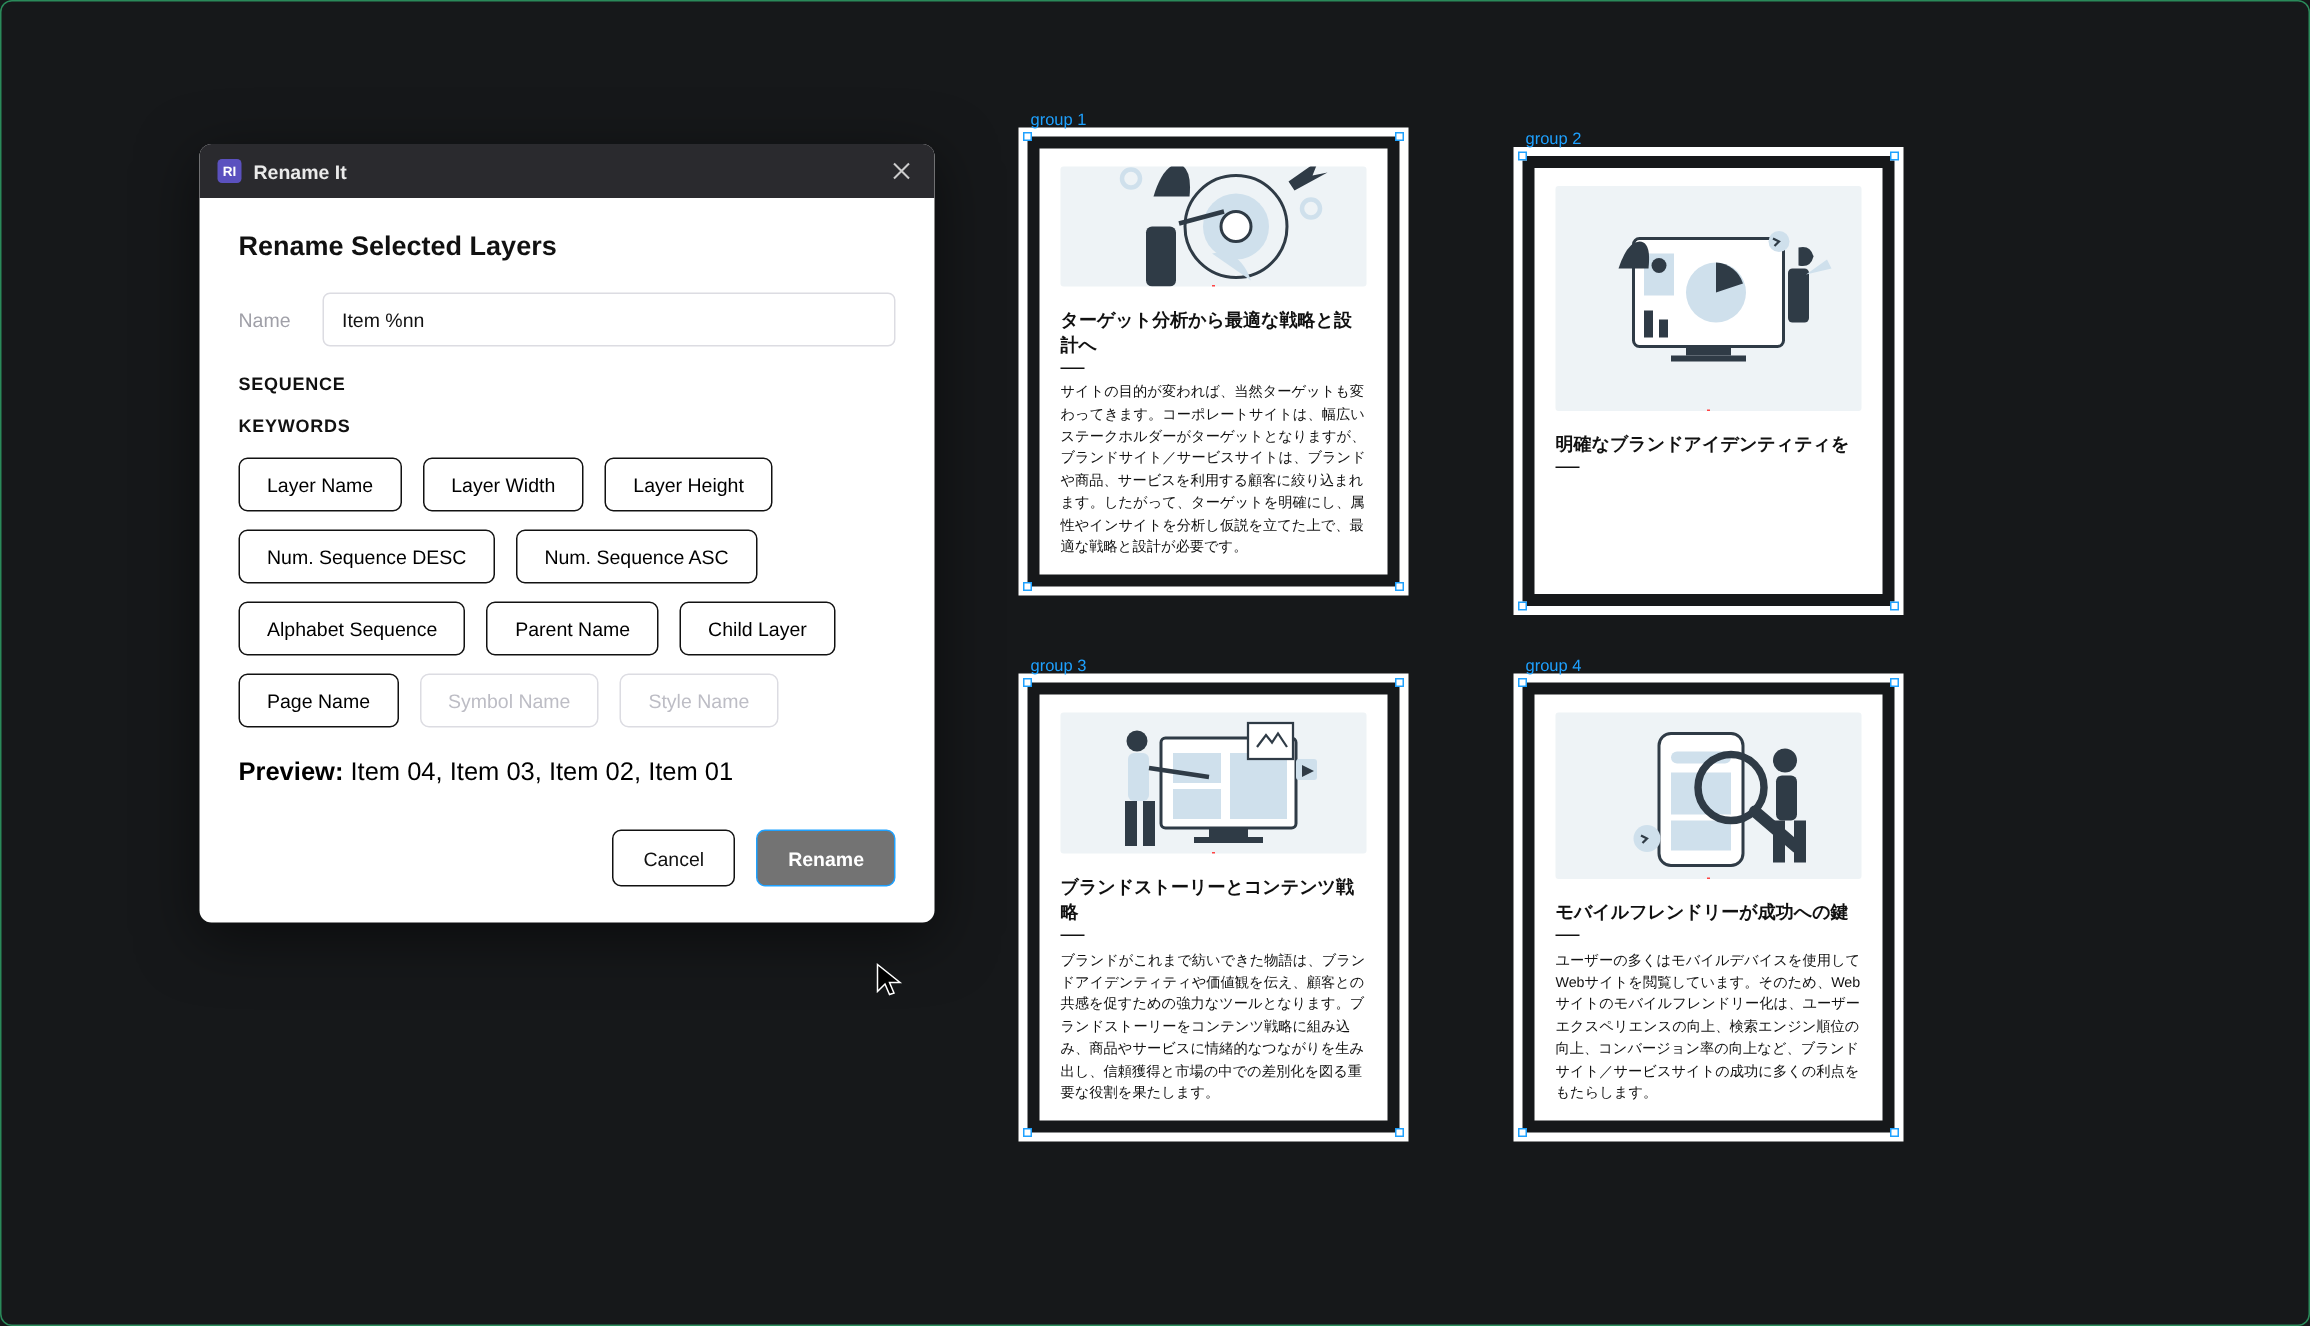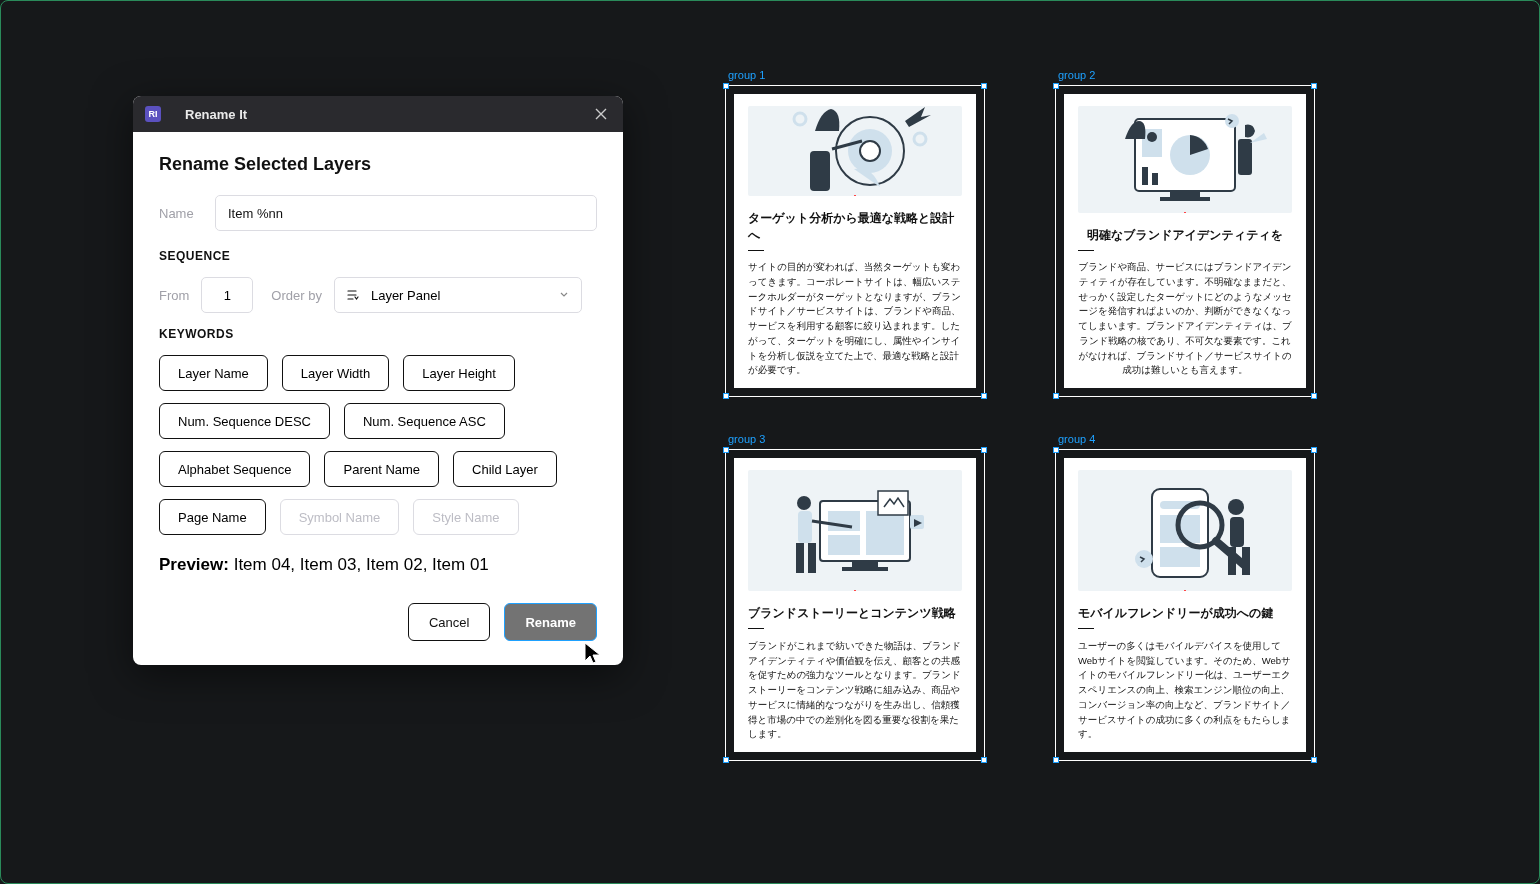--- a/index.html
+++ b/index.html
@@ -31,21 +31,21 @@
     display: flex;
     align-items: center;
     padding: 0 12px;
     font-size: 13px;
     font-weight: 600;
   }
   .dialog-header .logo {
     width: 16px; height: 16px;
     background: #5b51bf;
     border-radius: 3px;
-    margin-right: 24px;
+    margin-right: 8px;
     display: flex; align-items: center; justify-content: center;
     font-size: 9px; color: #fff; font-weight: 700;
   }
   .dialog-header .spacer { flex: 1; }
   .dialog-header .close {
     width: 20px; height: 20px; cursor: pointer;
     display:flex; align-items:center; justify-content:center;
   }
   .dialog-body {
     padding: 22px 26px 24px 26px;
@@ -131,25 +131,24 @@
 
   
   .canvas {
     position:absolute;
     left: 678px; top: 84px;
     width: 650px; height: 680px;
   }
   .group {
     position:absolute;
     width: 260px; height: 312px;
-    border: 1px solid #ffffff;
-    margin-left: 46px;
+    border: 6px solid #ffffff;
   }
   .group-1 { left:0; top:0; }
-  .group-2 { left:330px; top:0;text-align:center; }
+  .group-2 { left:330px; top:13px; }
   .group-3 { left:0; top:364px; }
   .group-4 { left:330px; top:364px; }
 
   .grp-label {
     position:absolute; top:-17px; left:2px;
     font-size: 11px; color:#1ea1ff;
   }
   .sel-handle {
     position:absolute; width:6px; height:6px; background:#fff; border:1px solid #1ea1ff;
   }
@@ -206,38 +205,20 @@
   <div class="dialog-body">
     <h2>Rename Selected Layers</h2>
 
     <div class="row">
       <span class="label">Name</span>
       <input class="text-input" type="text" value="Item %nn" style="">
     </div>
 
     <div class="section-label">SEQUENCE</div>
 
-    <div class="seq-row">
-      <span class="label">From</span>
-      <input class="num-input" type="text" value="1" style="">
-      <span class="label" style="margin-left:6px">Order by</span>
-      <div class="select">
-        <span class="sel-icon">
-          <svg width="16" height="16" viewBox="0 0 16 16">
-            <path d="M3 4 h8 M3 8 h8 M3 12 h5 M13 10 l-1.5 2 l-1.5 -2" stroke="#111" stroke-width="1.2" fill="none" stroke-linecap="round"></path>
-          </svg>
-        </span>
-        <span>Layer Panel</span>
-        <span class="chev">
-          <svg width="10" height="10" viewBox="0 0 10 10">
-              <path d="M2 3.5 L5 6.5 L8 3.5" stroke="#888" stroke-width="1.2" fill="none"></path>
-            </svg>
-        </span>
-      </div>
-    </div>
 
     <div class="section-label">KEYWORDS</div>
 
     <div class="chips">
       <div class="chip">Layer Name</div>
       <div class="chip">Layer Width</div>
       <div class="chip">Layer Height</div>
       <div class="chip">Num. Sequence DESC</div>
       <div class="chip">Num. Sequence ASC</div>
       <div class="chip">Alphabet Sequence</div>
@@ -316,21 +297,20 @@
           <circle cx="142" cy="22" r="7" fill="#cfe0ec"></circle>
           <path d="M138 20 l4 2 l-3 3" stroke="#2f3b46" stroke-width="1.5" fill="none"></path>
           <rect x="52" y="68" width="6" height="18" fill="#2f3b46"></rect>
           <rect x="62" y="74" width="6" height="12" fill="#2f3b46"></rect>
           <path d="M35 40 q6 -18 14 -18 q8 0 6 18" fill="#2f3b46"></path>
         </svg>
         <span class="center-dot"></span>
       </div>
       <div class="card-title">明確なブランドアイデンティティを</div>
       <div class="card-divider"></div>
-      <div class="card-text">ブランドや商品、サービスにはブランドアイデンティティが存在しています。不明確なままだと、せっかく設定したターゲットにどのようなメッセージを発信すればよいのか、判断ができなくなってしまいます。ブランドアイデンティティは、ブランド戦略の核であり、不可欠な要素です。これがなければ、ブランドサイト／サービスサイトの成功は難しいとも言えます。</div>
     </div>
   </div>
 
   <div class="group group-3">
     <span class="grp-label">group 3</span>
     <span class="sel-handle h-tl"></span>
     <span class="sel-handle h-tr"></span>
     <span class="sel-handle h-bl"></span>
     <span class="sel-handle h-br"></span>
     <div class="card">

